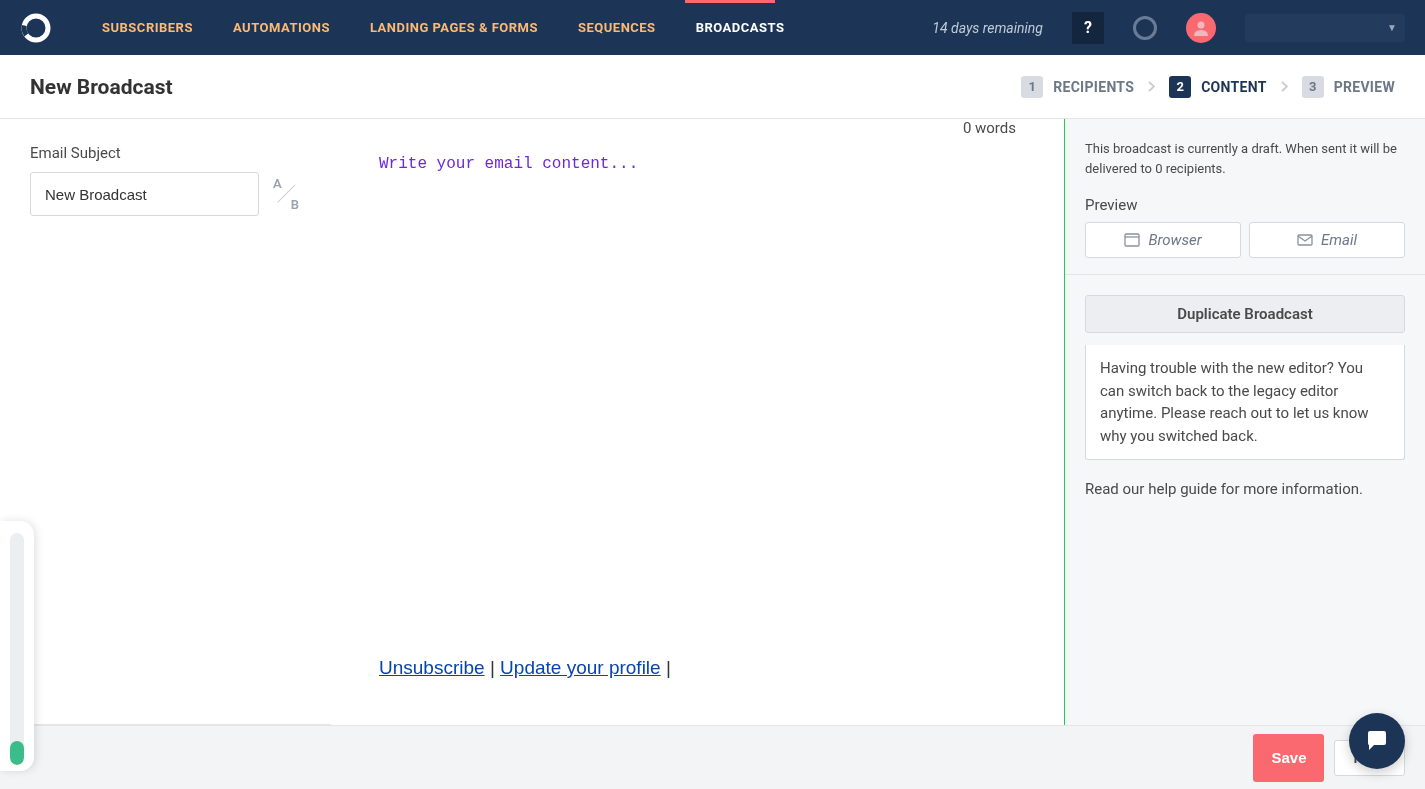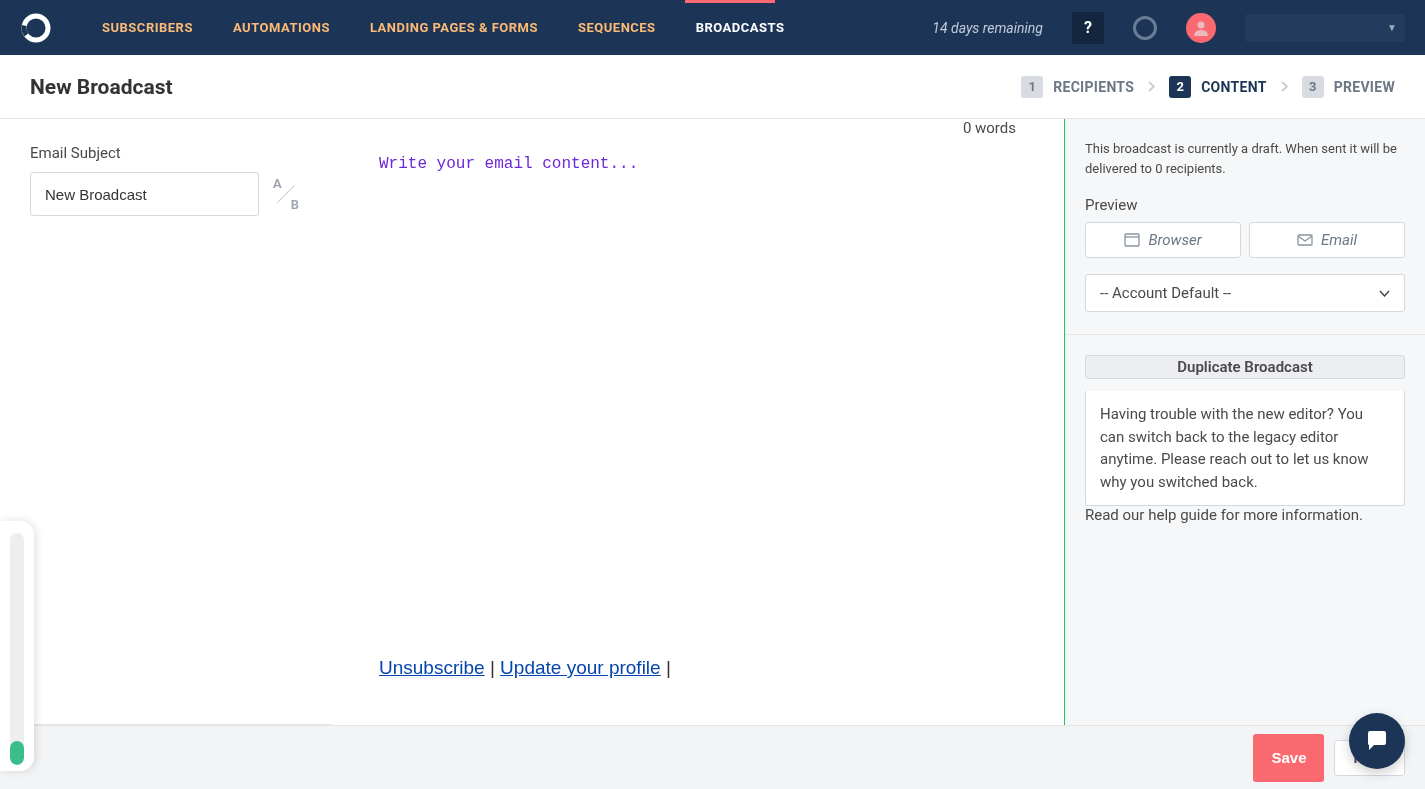--- a/index.html
+++ b/index.html
@@ -307,21 +307,21 @@
       font-size: 15px;
       color: #4a4a4a;
     }
     .sidebar-divider {
       height: 1px;
       background: #e5e5e5;
       margin: 0 -20px 20px -20px;
     }
     .sidebar-btn {
       width: 100%;
-      height: 24px;
+      height: 38px;
       border: 1px solid #d5d9de;
       border-radius: 3px;
       display: flex;
       align-items: center;
       justify-content: center;
       cursor: pointer;
       font-size: 15px;
       margin-bottom: 12px;
     }
     .sidebar-btn.duplicate {
@@ -338,20 +338,21 @@
     }
     .legacy-note {
       border: 1px solid #d5d9de;
       border-top: none;
       background: #fff;
       padding: 12px 14px;
       font-size: 15px;
       color: #4a4a4a;
       line-height: 1.5;
       border-radius: 0 0 3px 3px;
+      margin-bottom: 20px;
     }
     .help-guide {
       font-size: 15px;
       color: #4a4a4a;
     }
     .bottom-bar {
       height: 64px;
       background: #f3f4f6;
       border-top: 1px solid #e5e5e5;
       display: flex;
@@ -520,28 +521,20 @@
         <span>Browser</span>
       </div>
       <div class="preview-btn">
         <svg width="16" height="12" viewBox="0 0 16 12">
           <rect x="1" y="1" width="14" height="10" rx="1" fill="none" stroke="#8a929e" stroke-width="1.3"></rect>
           <path d="M1 2 L8 7 L15 2" fill="none" stroke="#8a929e" stroke-width="1.3"></path>
         </svg>
         <span>Email</span>
       </div>
     </div>
-    <div class="template-select">
-      <div class="template-select-box">
-        <span>-- Account Default --</span>
-        <svg width="11" height="7" viewBox="0 0 11 7">
-            <path d="M1 1 L5.5 6 L10 1" fill="none" stroke="#4a4a4a" stroke-width="1.5"></path>
-          </svg>
-      </div>
-    </div>
     <div class="sidebar-divider"></div>
     <div class="sidebar-btn duplicate">Duplicate Broadcast</div>
     <div class="legacy-note">Having trouble with the new editor? You can switch back to the legacy editor anytime. Please reach out to let us know why you switched back.</div>
     <div class="help-guide">Read our help guide for more information.</div>
   </div>
 </div>
 
 <div class="bottom-bar">
   <button class="save-btn">Save</button>
   <button class="next-btn">Next</button>

